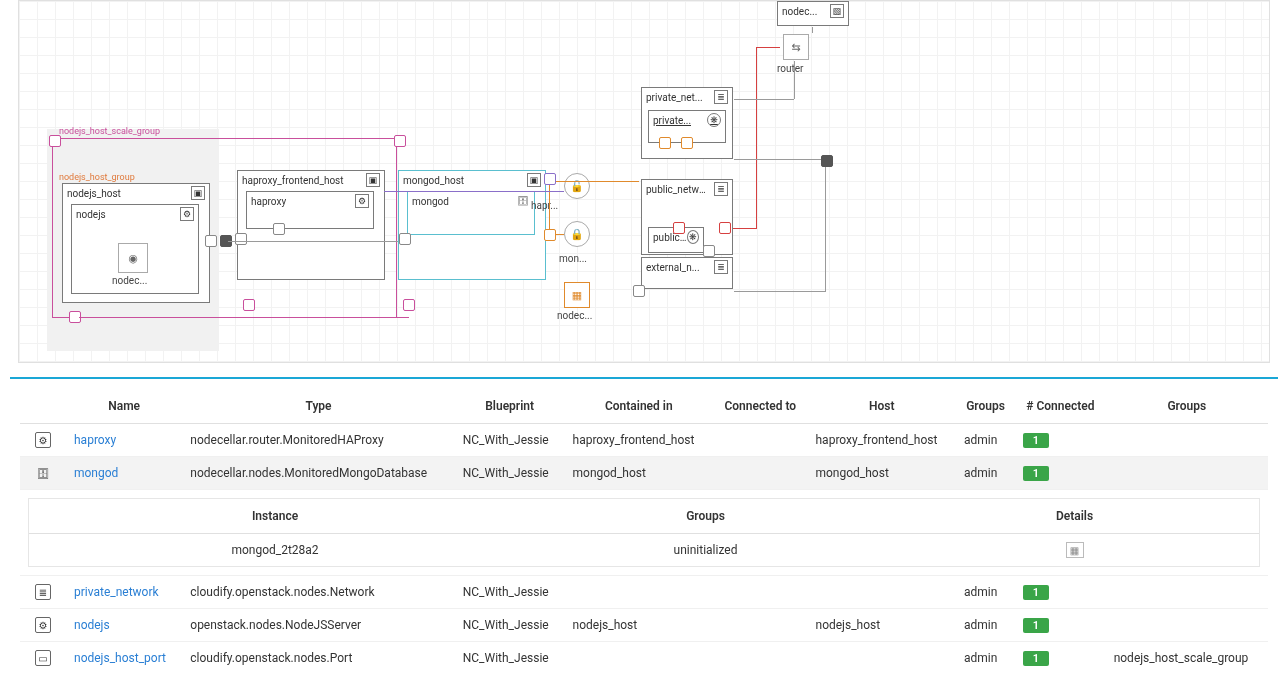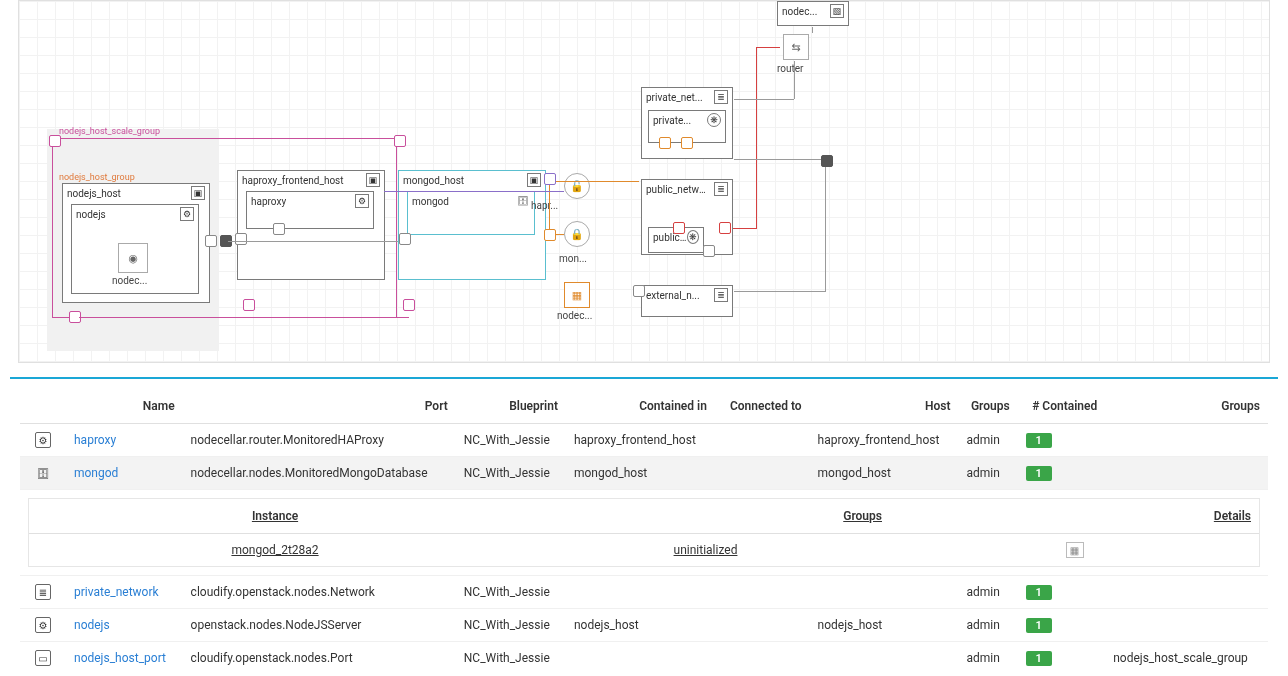--- a/index.html
+++ b/index.html
@@ -98,21 +98,21 @@
 .spinner {
   width:16px; height:16px; border:2px solid #ddd; border-top-color:#888;
   border-radius:50%;
 }
 
 .table-wrap { margin: 0 10px; }
 table.nodes {
   width:100%; border-collapse: collapse; font-size:12px;
 }
 table.nodes th {
-  text-align:right; font-weight:600; padding:10px 8px;
+  text-align:center; font-weight:600; padding:10px 8px;
   border-bottom:1px solid #e0e0e0;
 }
 table.nodes td {
   padding:8px 8px; border-top:1px solid #f0f0f0;
 }
 table.nodes th:first-child, table.nodes td:first-child { width:46px; text-align:center; }
 tr.selected td { background:#f3f3f3; }
 .link { color:#2a7fd4; cursor:pointer; }
 .count-badge {
   display:inline-block; background:#3aa548; color:#fff;
@@ -122,21 +122,21 @@
 .row-icon {
   display:inline-flex; width:16px; height:16px; border:1px solid #666;
   align-items:center; justify-content:center; font-size:10px; border-radius:2px;
 }
 
 
 .instance-panel {
   margin: 4px 0 4px 0;
   border:1px solid #e6e6e6;
 }
-.instance-panel table { width:100%; border-collapse: collapse; text-decoration: underline; }
+.instance-panel table { width:100%; border-collapse: collapse; }
 .instance-panel th {
   padding:10px 12px; text-align:left; font-weight:600; border-bottom:1px solid #e6e6e6;
 }
 .instance-panel td {
   padding:10px 12px; font-size:12px;
 }
 .details-icon {
   display:inline-flex; width:18px; height:16px; border:1px solid #bbb;
   align-items:center; justify-content:center; font-size:10px; color:#888;
 }
@@ -158,21 +158,21 @@
     <div class="floating-icon" style="left:764px; top:33px;">
       <span class="tiny-icon">⇆</span>
     </div>
     <div class="caption" style="left:758px; top:62px; width:40px;">router</div>
 
     <div class="node-box" style="left:622px; top:86px; width:92px; height:72px;">
       <div class="hdr">
           <span class="label">private_net...</span>
           <span class="badge-icon">≣</span>
         </div>
-      <div class="node-box" style="position:absolute; left:6px; top:22px; width:78px; height:33px;">
+      <div class="node-box" style="position:absolute; left:6px; top:22px; width:78px; height:33px;text-decoration:underline;">
         <div class="hdr">
             <span class="label">private...</span>
             <span class="badge-icon" style="border-radius:50%;">❋</span>
           </div>
       </div>
     </div>
     <div class="port orange" style="left:640px; top:136px;"></div>
     <div class="port orange" style="left:662px; top:136px;"></div>
 
     <div class="node-box" style="left:622px; top:178px; width:92px; height:76px;">
@@ -183,21 +183,21 @@
       <div class="node-box" style="position:absolute; left:6px; top:22px; width:56px; height:26px;margin-top:25px;">
         <div class="hdr">
             <span class="label">public_...</span>
             <span class="badge-icon" style="border-radius:50%;">❋</span>
           </div>
       </div>
     </div>
     <div class="port red" style="left:654px; top:221px;"></div>
     <div class="port red" style="left:700px; top:221px;"></div>
 
-    <div class="node-box" style="left:622px; top:284px; width:92px; height:32px;">
+    <div class="node-box" style="left:622px; top:256px; width:92px; height:32px;">
       <div class="hdr">
           <span class="label">external_n...</span>
           <span class="badge-icon">≣</span>
         </div>
     </div>
     <div class="port gray" style="left:614px; top:284px;"></div>
 
     <div class="shade" style="left:28px; top:128px; width:172px; height:222px;"></div>
     <div class="group-box" style="left:33px; top:137px; width:345px; height:180px;"></div>
     <div class="group-label" style="left:37px; top:123px;">nodejs_host_scale_group</div>
@@ -303,27 +303,27 @@
 </div>
 
 <div class="nodes-section">
 
   <div class="table-wrap">
     <table class="nodes">
       <thead>
         <tr>
           <th></th>
           <th>Name</th>
-          <th>Port</th>
+          <th>Type</th>
           <th>Blueprint</th>
           <th>Contained in</th>
           <th>Connected to</th>
           <th>Host</th>
           <th>Groups</th>
-          <th># Contained</th>
+          <th># Connected</th>
           <th>Groups</th>
         </tr>
       </thead>
       <tbody>
         <tr>
           <td><span class="row-icon">⚙</span></td>
           <td><span class="link">haproxy</span></td>
           <td>nodecellar.router.MonitoredHAProxy</td>
           <td>NC_With_Jessie</td>
           <td>haproxy_frontend_host</td>

